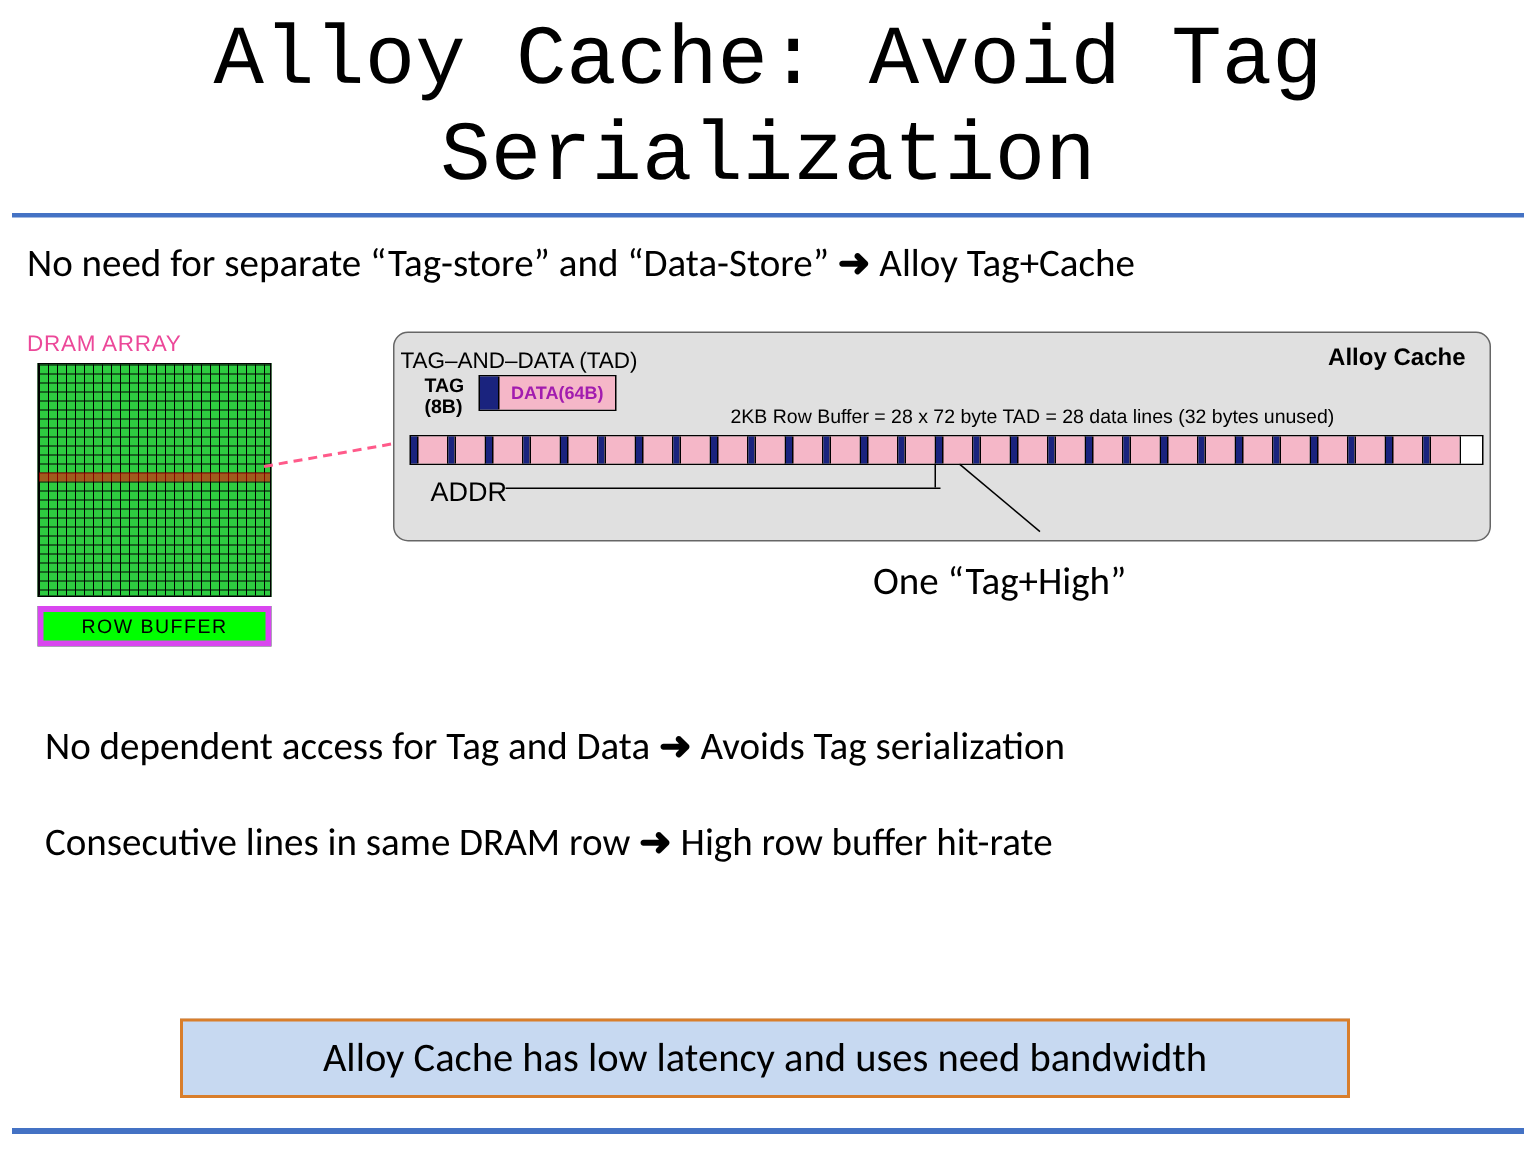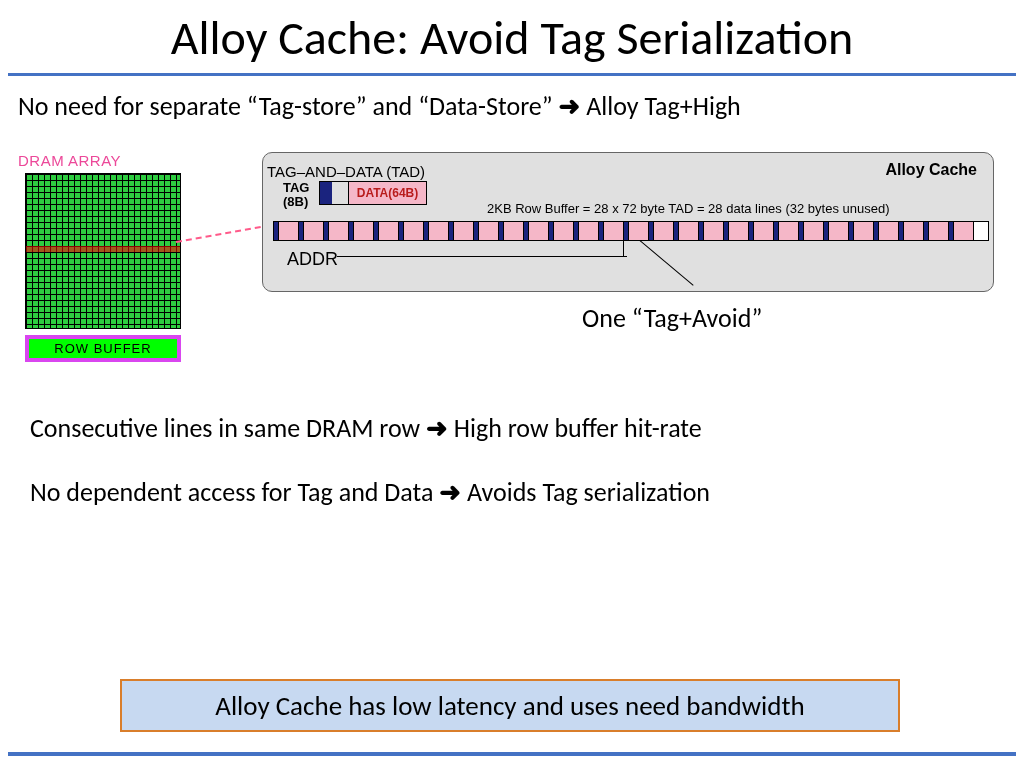--- a/index.html
+++ b/index.html
@@ -6,24 +6,25 @@
   body {
     width: 1024px;
     height: 768px;
     font-family: Calibri, Arial, sans-serif;
     background: #fff;
     color: #000;
     position: relative;
     overflow: hidden;
   }
   .title {
-    font-size: 48px;
+    font-size: 56px;
     font-weight: 400;
     text-align: center;
     padding: 8px 0 6px 0;
+    font-family: Liberation Mono, monospace;
   }
   .title-rule {
     height: 3px;
     background: #4472c4;
     margin: 0 8px 14px 8px;
   }
   .intro {
     font-size: 26px;
     padding: 0 18px;
     margin-bottom: 30px;
@@ -117,24 +118,23 @@
     display: flex;
     border: 1.5px solid #000;
   }
   .tad-tag { width: 12px; height: 22px; background: #1a237e; }
   .tad-data {
     width: 78px; height: 22px;
     background: #f5b7c8;
     font-family: Arial, sans-serif;
     font-weight: bold;
     font-size: 12px;
-    color: #b91c1c;
+    color: #a21caf;
     display: flex; align-items: center; justify-content: center;
     border-left: 1.5px solid #000;
-    margin-left: 16px;
   }
   .rowbuf-caption {
     position: absolute;
     left: 224px;
     top: 48px;
     font-family: Arial, sans-serif;
     font-size: 13px;
   }
   .tad-row {
     position: absolute;
@@ -231,21 +231,21 @@
     background: #4472c4;
   }
 </style>
 </head>
 <body>
 
 <div class="title">Alloy Cache: Avoid Tag Serialization</div>
 <div class="title-rule"></div>
 
 <div class="intro">
-  <span>No need for separate “Tag-store” and “Data-Store” </span><span class="arrow">➜</span><span> Alloy Tag+High</span>
+  <span>No need for separate “Tag-store” and “Data-Store” </span><span class="arrow">➜</span><span> Alloy Tag+Cache</span>
 </div>
 
 <div class="diagram-row">
 
   <div class="dram-block">
     <div class="dram-label">DRAM ARRAY</div>
     <div class="dram-grid">
       <div class="dram-red-row"></div>
     </div>
     <div class="row-buffer">ROW BUFFER</div>
@@ -379,28 +379,28 @@
           <div class="d"></div>
         </div>
         <div class="unused"></div>
       </div>
     <div class="addr-label">ADDR</div>
     <div class="addr-line"></div>
     <div class="addr-arrow-up"></div>
   </div>
 
   <div class="one-tad-arrow"></div>
-  <div class="one-tad-label">One “Tag+Avoid”</div>
+  <div class="one-tad-label">One “Tag+High”</div>
 
 </div>
 
 <div class="bullets">
+  <p>
+    <span>No dependent access for Tag and Data </span><span class="arrow">➜</span><span> Avoids Tag serialization</span>
+  </p>
   <p>
     <span>Consecutive lines in same DRAM row  </span><span class="arrow">➜</span><span> High row buffer hit-rate</span>
   </p>
-  <p>
-    <span>No dependent access for Tag and Data </span><span class="arrow">➜</span><span> Avoids Tag serialization</span>
-  </p>
 </div>
 
 <div class="conclusion-box">Alloy Cache has low latency and uses need bandwidth</div>
 
 <div class="bottom-rule"></div>
 
 </body></html>

